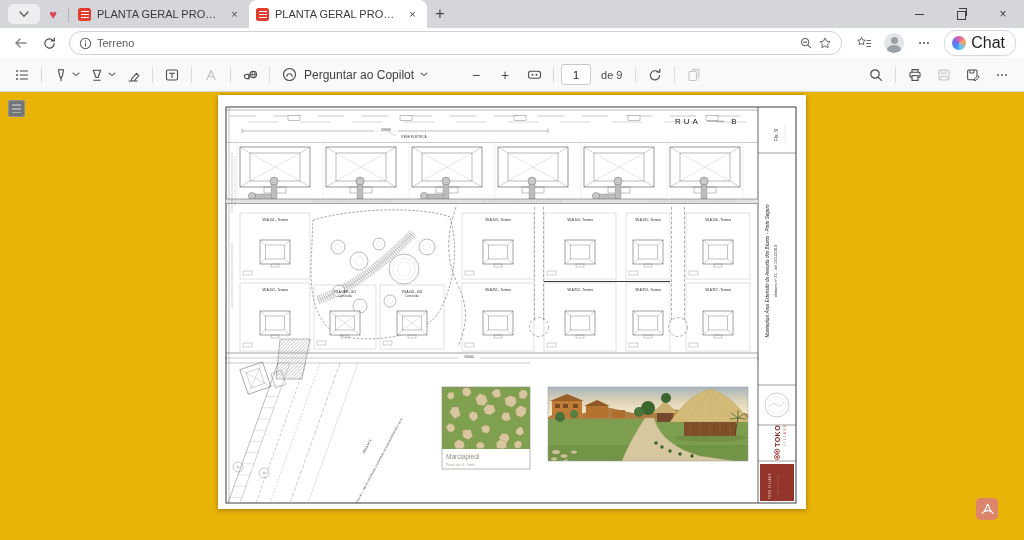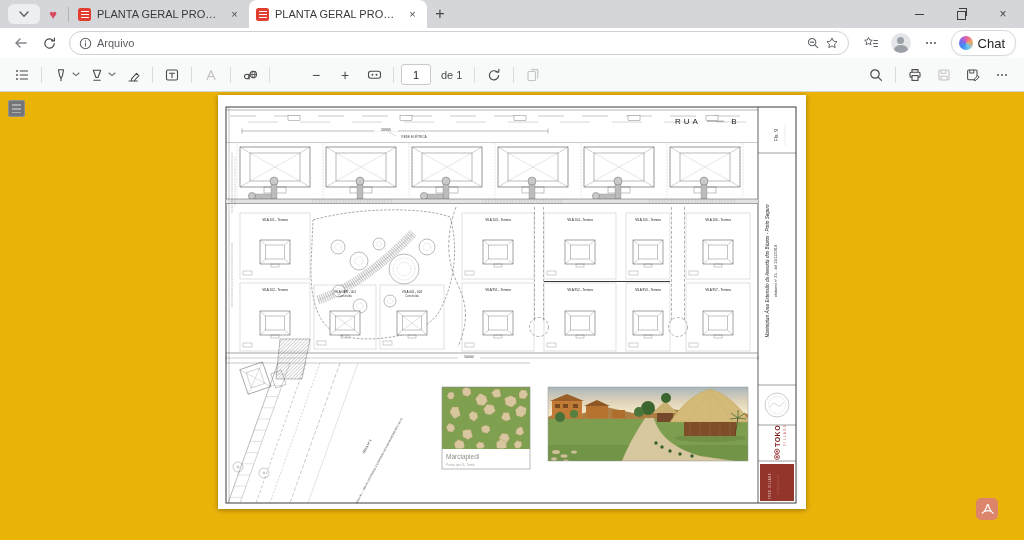--- a/index.html
+++ b/index.html
@@ -30,21 +30,21 @@
   .abtn{width:26px;height:24px;display:flex;align-items:center;justify-content:center;border-radius:4px;flex:0 0 26px;}
   .urlpill{flex:1;min-width:0;height:22px;border:1px solid #cfd1d5;border-radius:12px;display:flex;align-items:center;padding:0 9px;gap:5px;font-size:11px;margin:0 5px;}
   .urlpill .scheme{color:#5a5d61;flex:0 0 auto;}
   .urlpill .url{white-space:nowrap;overflow:hidden;text-overflow:ellipsis;color:#202124;}
   .urlpill .spacer{flex:1;}
   .pillicon{flex:0 0 auto;display:flex;align-items:center;}
   .rightcluster{display:flex;align-items:center;gap:7px;margin-left:2px;flex:0 0 auto;}
   .avatar{width:20px;height:20px;border-radius:50%;background:#e3e5e8;position:relative;overflow:hidden;}
   .avatar::before{content:"";position:absolute;left:6.5px;top:4px;width:7px;height:7px;border-radius:50%;background:#9aa0a6;}
   .avatar::after{content:"";position:absolute;left:3px;top:12px;width:14px;height:10px;border-radius:50%;background:#9aa0a6;}
-  .chatpill{height:24px;border:1px solid #d6d8db;border-radius:12px;display:flex;align-items:center;gap:5px;padding:0 10px 0 7px;font-size:13px;color:#1f1f1f;background:#fff;box-shadow:0 1px 2px rgba(0,0,0,.05);}
+  .chatpill{height:24px;border:1px solid #d6d8db;border-radius:12px;display:flex;align-items:center;gap:5px;padding:0 10px 0 7px;font-size:16px;color:#1f1f1f;background:#fff;box-shadow:0 1px 2px rgba(0,0,0,.05);}
   .copilot-logo{width:14px;height:14px;border-radius:50%;
      background:conic-gradient(from 220deg,#3e8ef0,#7a6cf0,#e35fa8,#f5a25c,#6fc9f0,#3e8ef0);}
 
   
   .pdfbar{flex:0 0 33px;background:#f8f9f9;border-bottom:1px solid #d2d3d5;display:flex;align-items:center;padding:0 10px;gap:5px;color:#474747;}
   .ti{width:24px;height:24px;display:flex;align-items:center;justify-content:center;border-radius:4px;flex:0 0 auto;}
   .tdiv{width:1px;height:16px;background:#dadbdd;margin:0 2px;flex:0 0 1px;}
   .chev{margin-left:-6px;flex:0 0 auto;display:flex;align-items:center;}
   .copilotgrp{display:flex;align-items:center;gap:6px;padding:0 4px;font-size:12px;color:#3e3e3e;flex:0 0 auto;}
   .gap{width:22px;flex:0 0 22px;}
@@ -116,21 +116,21 @@
         </svg>
     </div>
 
     <div class="urlpill">
       <span class="pillicon">
         <svg width="13" height="13" viewBox="0 0 14 14">
             <circle cx="7" cy="7" r="5.6" fill="none" stroke="#5f6368" stroke-width="1.1"></circle>
             <path d="M7,6.4 v3.2 M7,4.2 v0.4" stroke="#5f6368" stroke-width="1.2" stroke-linecap="round"></path>
           </svg>
       </span>
-      <span class="scheme">Arquivo</span>
+      <span class="scheme">Terreno</span>
       <span class="spacer"></span>
       <span class="pillicon">
         <svg width="14" height="14" viewBox="0 0 16 16">
             <circle cx="7" cy="7" r="4.2" fill="none" stroke="#5f6368" stroke-width="1.2"></circle>
             <path d="M10.3,10.3 L13.3,13.3 M5.2,7 h3.6" stroke="#5f6368" stroke-width="1.2" stroke-linecap="round"></path>
           </svg>
       </span>
       <span class="pillicon">
         <svg width="14" height="14" viewBox="0 0 16 16">
             <path d="M8,2.2 l1.8,3.7 4,0.6 -2.9,2.8 0.7,4 -3.6-1.9 -3.6,1.9 0.7-4 L2.2,6.5 l4-0.6 Z" fill="none" stroke="#5f6368" stroke-width="1.1" stroke-linejoin="round"></path>
@@ -219,34 +219,44 @@
     <div class="ti">
       <svg width="16" height="16" viewBox="0 0 16 16">
           <circle cx="4.8" cy="9.5" r="2.3" fill="none" stroke="#4a4a4a" stroke-width="1.05"></circle>
           <path d="M7.1,7 v5" stroke="#4a4a4a" stroke-width="1.05" stroke-linecap="round"></path>
           <circle cx="11.3" cy="7.5" r="3.2" fill="none" stroke="#4a4a4a" stroke-width="1.05"></circle>
           <path d="M8.1,7.5 h6.4 M11.3,4.3 c1.9,1.7 1.9,4.7 0,6.4 c-1.9,-1.7 -1.9,-4.7 0,-6.4 Z" fill="none" stroke="#4a4a4a" stroke-width="0.8"></path>
         </svg>
     </div>
     <div class="tdiv"></div>
 
+    <div class="copilotgrp">
+      <svg width="17" height="17" viewBox="0 0 17 17">
+          <circle cx="8.5" cy="8.5" r="6" fill="none" stroke="#4a4a4a" stroke-width="1.15"></circle>
+          <path d="M5.8,10.5 C6.2,6.8 10.8,6.8 11.2,10.5" fill="none" stroke="#4a4a4a" stroke-width="1.05" stroke-linecap="round"></path>
+        </svg>
+      <span>Perguntar ao Copilot</span>
+      <svg width="8" height="5" viewBox="0 0 8 5">
+          <path d="M1,1 L4,3.6 L7,1" fill="none" stroke="#6a6a6a" stroke-width="1.1" stroke-linecap="round"></path>
+        </svg>
+    </div>
 
     <div class="gap"></div>
     <div class="ti" style="font-size:14px;color:#4a4a4a;">−</div>
     <div class="ti" style="font-size:14px;color:#4a4a4a;">+</div>
     <div class="ti">
       <svg width="17" height="17" viewBox="0 0 17 17">
           <rect x="2.5" y="5.2" width="12" height="7" rx="2.2" fill="none" stroke="#4a4a4a" stroke-width="1.1"></rect>
           <circle cx="6.5" cy="8.7" r="0.95" fill="#4a4a4a"></circle>
           <circle cx="10.5" cy="8.7" r="0.95" fill="#4a4a4a"></circle>
         </svg>
     </div>
     <div class="tdiv"></div>
     <input class="pageinput" value="1" style="">
-    <span class="detext">de 1</span>
+    <span class="detext">de 9</span>
     <div class="tdiv"></div>
     <div class="ti">
       <svg width="16" height="16" viewBox="0 0 16 16">
           <path d="M12.6,8.6 a4.6,4.6 0 1 1 -1.4,-3.6" fill="none" stroke="#4a4a4a" stroke-width="1.15" stroke-linecap="round"></path>
           <path d="M12.9,2.3 l-0.2,3 -3,-0.5" fill="none" stroke="#4a4a4a" stroke-width="1.15" stroke-linecap="round" stroke-linejoin="round"></path>
         </svg>
     </div>
     <div class="tdiv"></div>
     <div class="ti">
       <svg width="16" height="16" viewBox="0 0 16 16">

